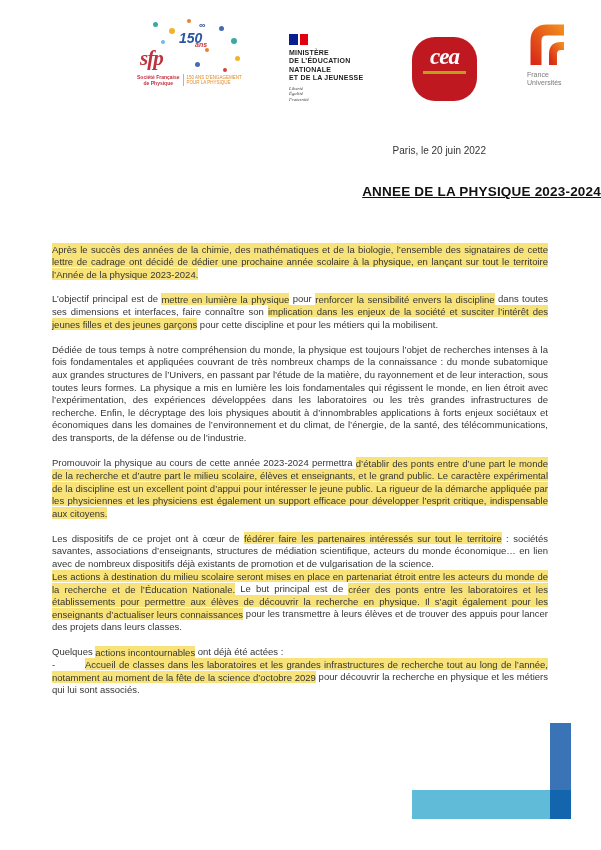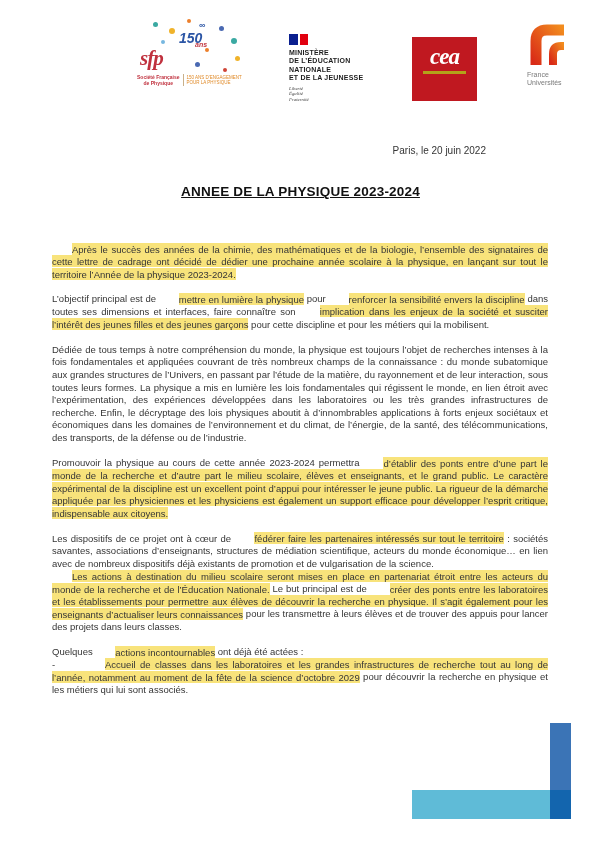--- a/index.html
+++ b/index.html
@@ -37,38 +37,38 @@
   
   .logo-ministere{position:absolute;left:289px;top:34px;width:100px;}
   .flag{display:flex;height:11px;width:20px;margin-bottom:4px;}
   .flag .b{width:9px;background:#0a1f8f;}
   .flag .w{width:2px;background:#ffffff;}
   .flag .r{width:8px;background:#e1000f;}
   .min-lines{font-weight:bold;font-size:7px;line-height:8.4px;color:#1d1d1d;letter-spacing:0.2px;}
   .min-motto{margin-top:3px;font-family:"Liberation Serif",serif;font-style:italic;font-size:4.8px;line-height:5.6px;color:#444;}
 
   
-  .logo-cea{position:absolute;left:412px;top:37px;width:65px;height:64px;background:var(--cea-red,#C01820);}
+  .logo-cea{position:absolute;left:412px;top:37px;width:65px;height:64px;background:var(--cea-red,#C01820);border-radius:23px;}
   .cea-text{margin-top:8px;text-align:center;color:#fff;font-family:"Liberation Serif",serif;font-style:italic;font-weight:bold;font-size:23px;line-height:24px;letter-spacing:-1px;}
   .cea-line{width:43px;height:3px;background:#b3a31a;margin:2px auto 0 auto;}
 
   
   .logo-fu{position:absolute;left:527px;top:24px;width:46px;}
   .fu-text{margin-top:1px;font-size:7px;line-height:8px;color:#7a7a7a;}
 
   
   .dateline{position:absolute;top:145px;right:115px;font-size:10px;color:#353535;padding-left:36px;}
-  .title{position:absolute;top:184px;left:0;width:100%;margin:0;text-align:center;
+  .title{position:absolute;top:184px;left:0;width:100%;margin:0;text-align:right;
          font-size:13.5px;font-weight:bold;color:#111;text-decoration:underline;letter-spacing:0.2px;}
 
   .letter-body{position:absolute;left:52px;top:243px;width:496px;
                font-size:9.5px;line-height:12.6px;text-align:justify;color:#353535;}
   .letter-body p{margin:0;}
   .letter-body p.gap{margin-bottom:12.6px;}
-  .letter-body mark{background:var(--highlight,#F8E37B);color:inherit;padding:0.5px 0;margin-left:20px;}
+  .letter-body mark{background:var(--highlight,#F8E37B);color:inherit;padding:0.5px 0;}
   .dash{display:inline-block;width:33px;}
 
   
   .bar-h{position:absolute;left:412px;top:790px;width:158px;height:29px;background:var(--bar-light,#5FBBD7);}
   .bar-v{position:absolute;left:550px;top:723px;width:21px;height:96px;background:var(--bar-mid,#3B74B6);}
   .bar-o{position:absolute;left:550px;top:790px;width:21px;height:29px;background:var(--bar-overlap,#1365AE);}
 </style>
 </head>
 <body>
 

